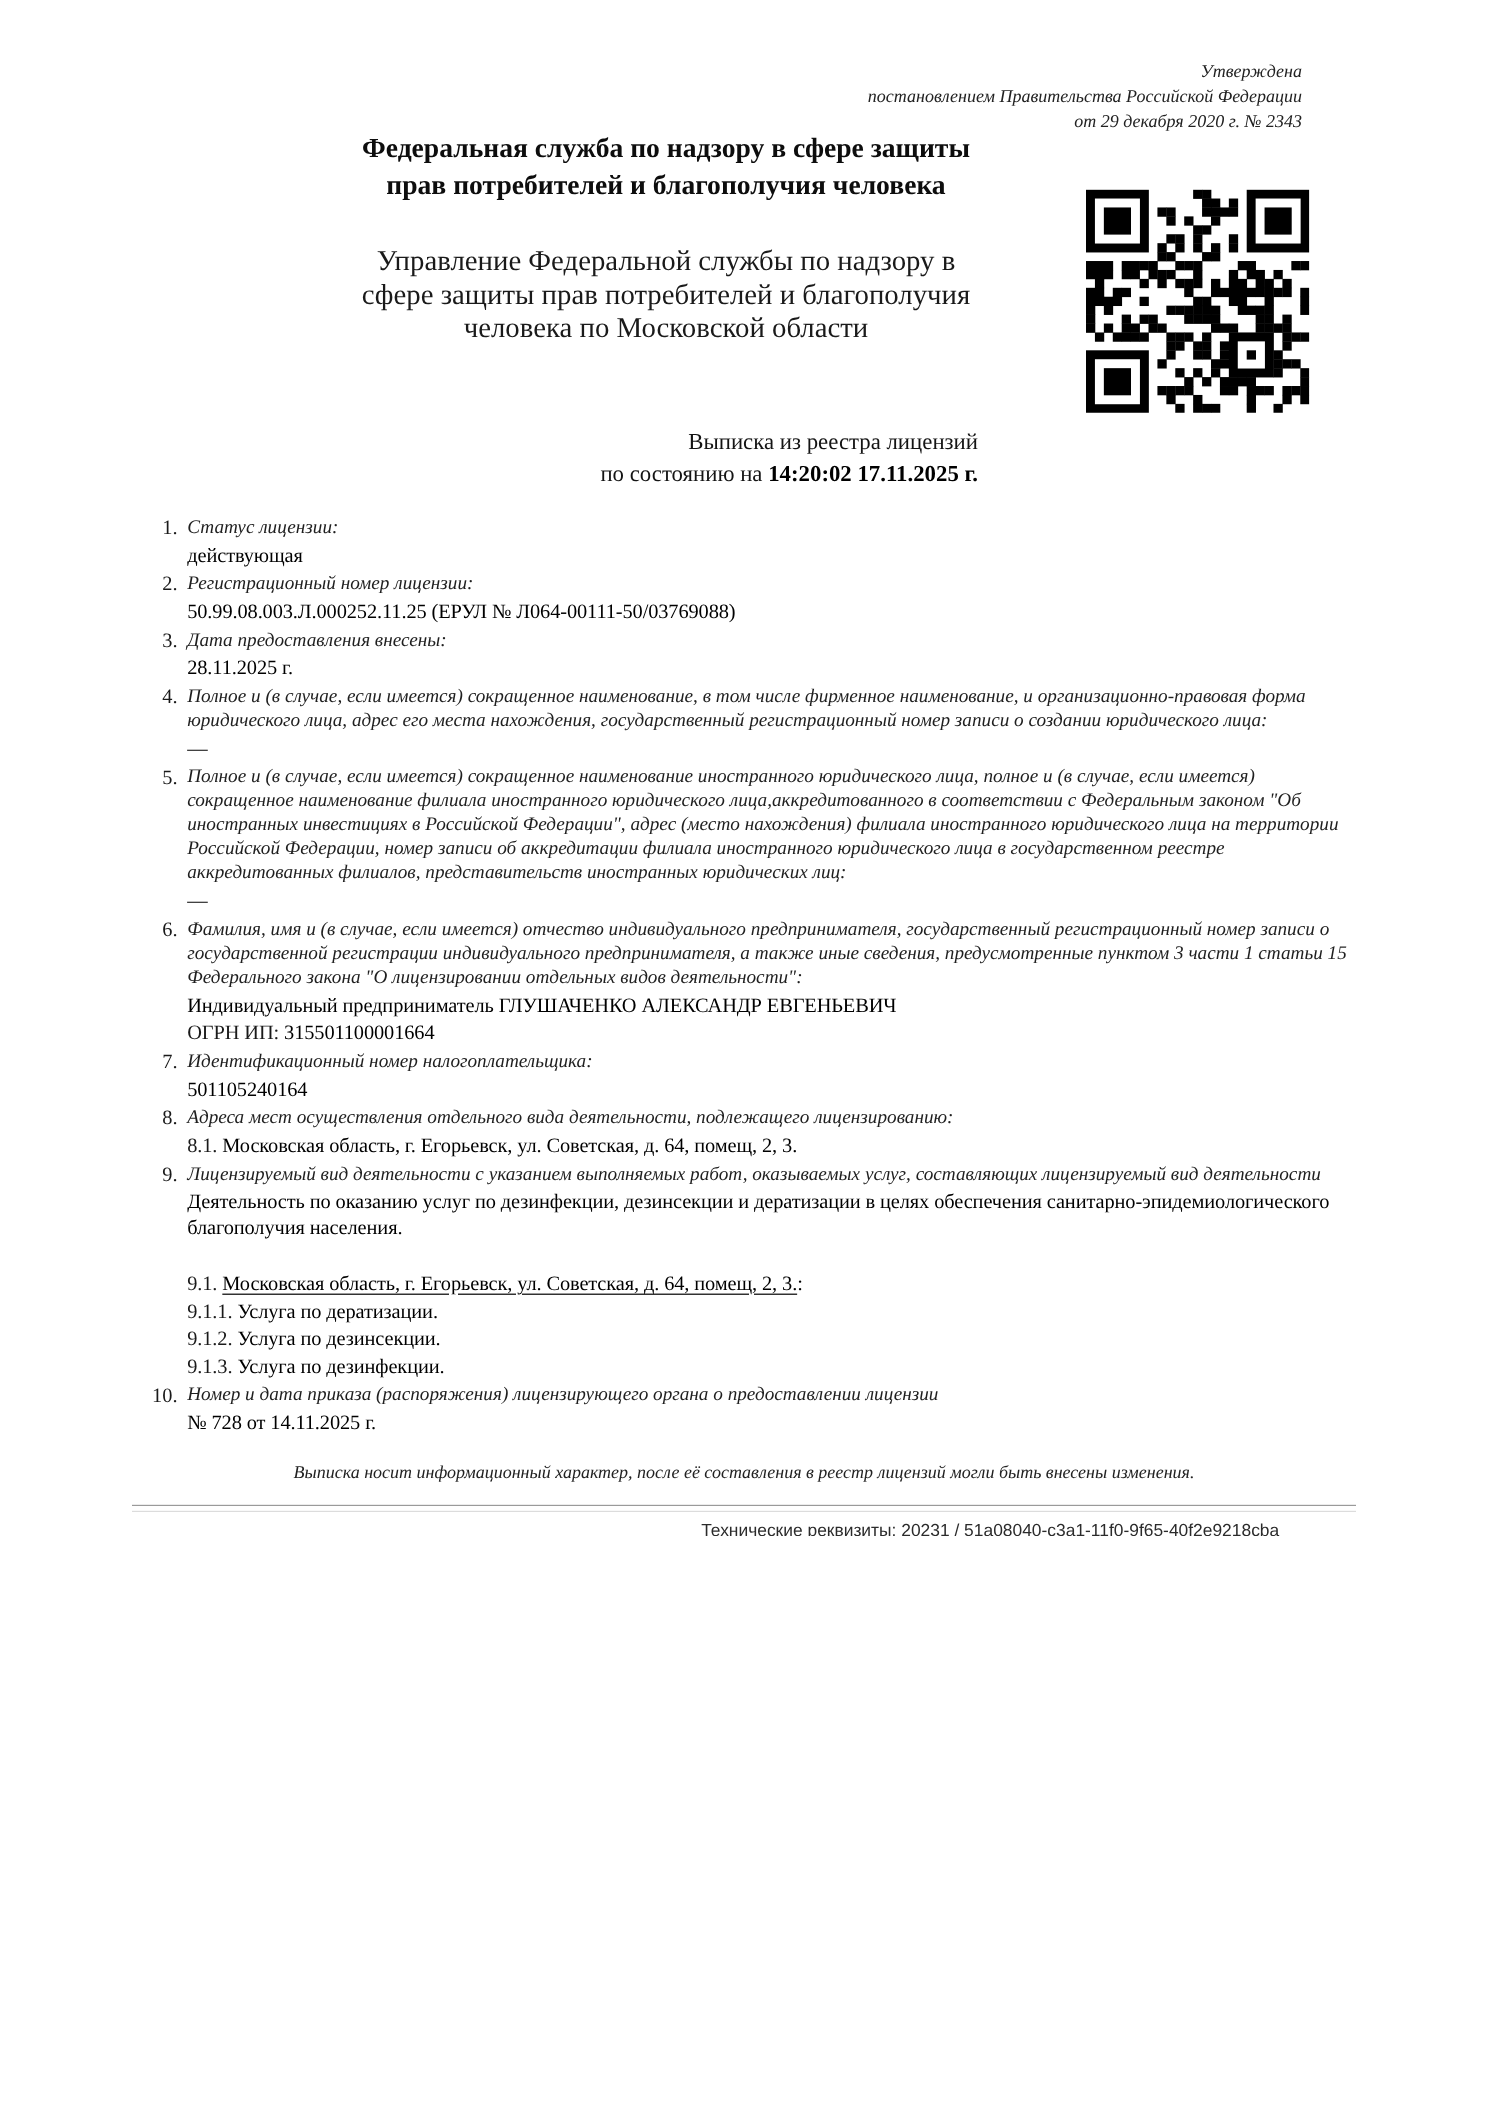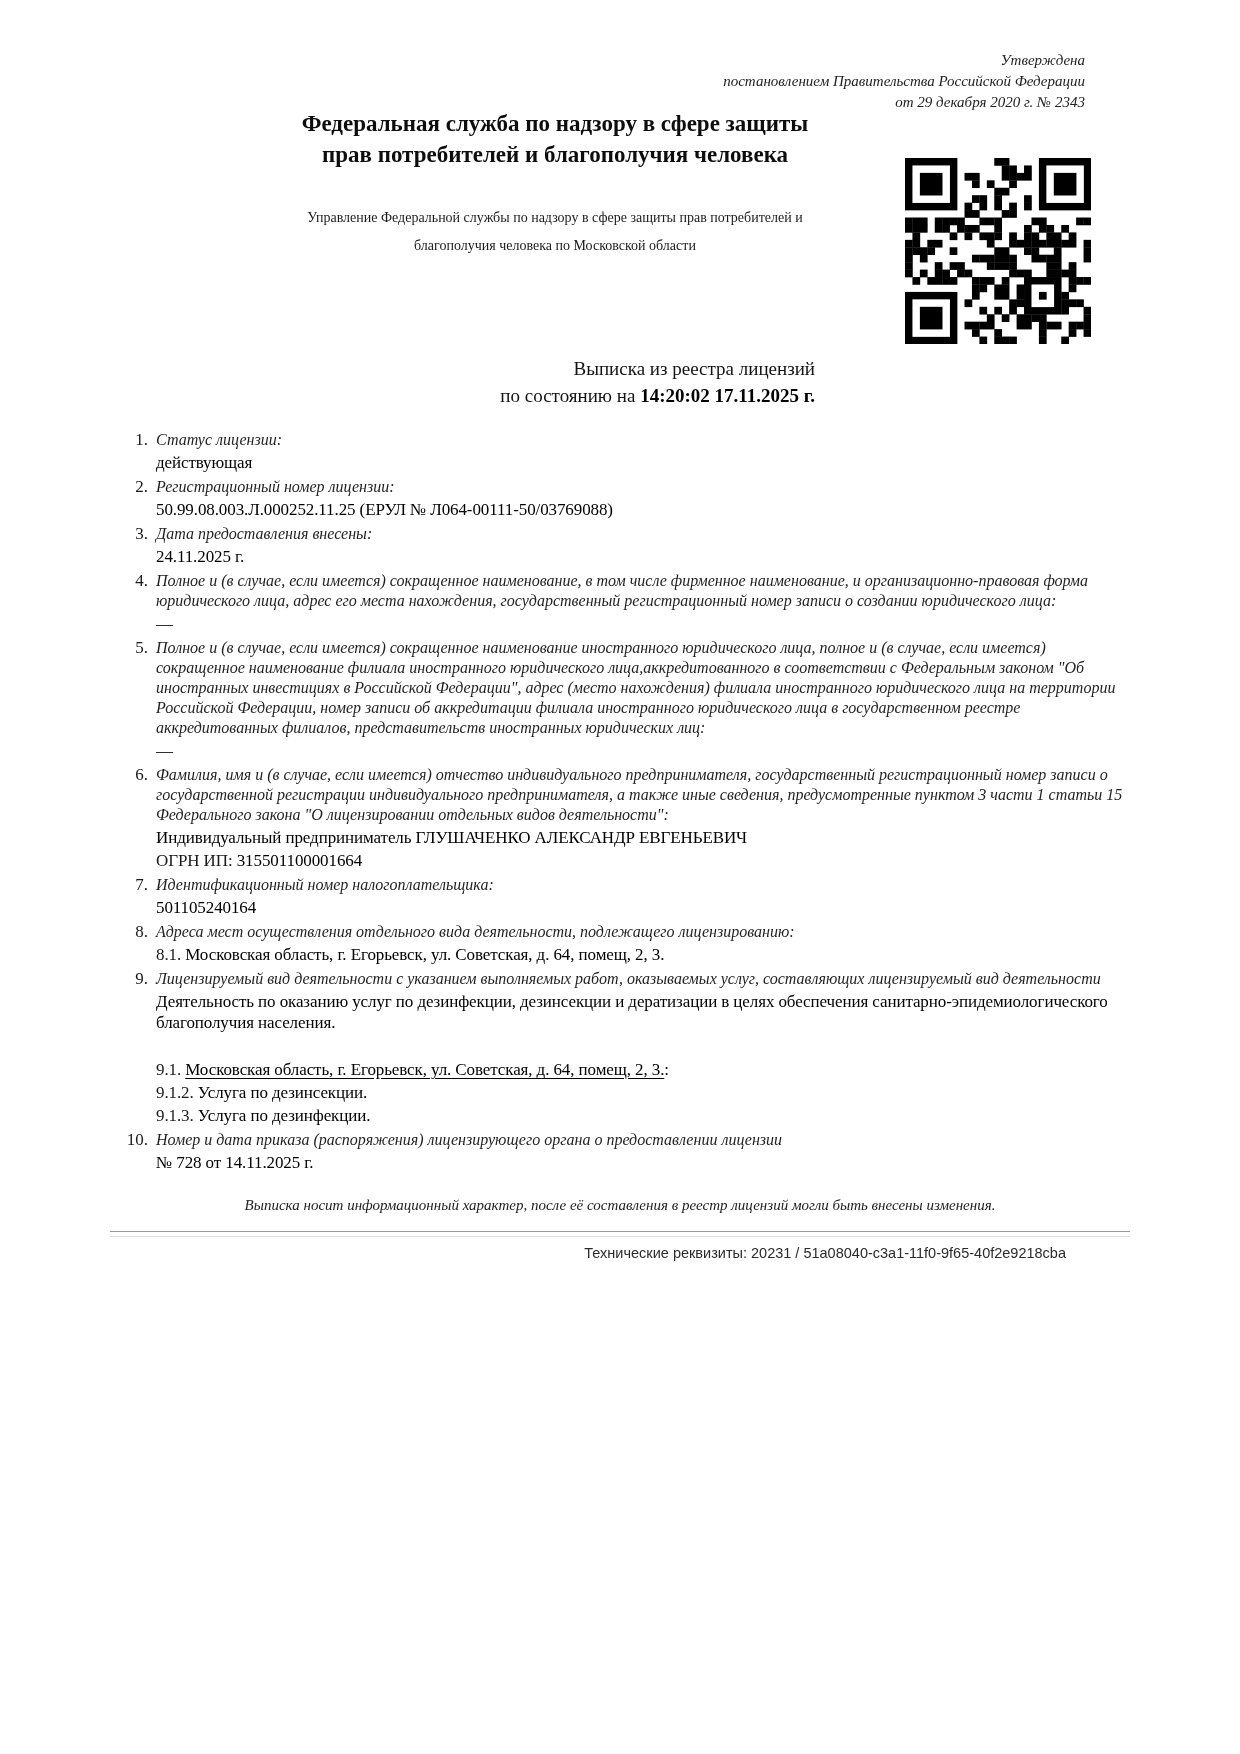--- a/index.html
+++ b/index.html
@@ -32,21 +32,21 @@
     text-align:center;
   }
   .agency{
     font-weight:bold;
     font-size:23px;
     line-height:31px;
     color:#0d0d0d;
   }
   .department{
     margin-top:34px;
-    font-size:14px;
+    font-size:24px;
     line-height:28px;
     color:#1a1a1a;
   }
   
   .qr{
     position:absolute;
     top:158px;
     left:905px;
     width:186px;
     height:186px;
@@ -364,21 +364,21 @@
           <div class="item-number">2.</div>
           <div>
             <div class="item-label">Регистрационный номер лицензии:</div>
             <div class="vline"><span class="seg-b">50.99.08.003.Л.000252.11.25 (ЕРУЛ № Л064-00111-50/03769088)</span></div>
           </div>
         </div>
         <div class="item">
           <div class="item-number">3.</div>
           <div>
             <div class="item-label">Дата предоставления внесены:</div>
-            <div class="vline"><span class="seg-b">24.11.2025 г.</span></div>
+            <div class="vline"><span class="seg-b">28.11.2025 г.</span></div>
           </div>
         </div>
         <div class="item">
           <div class="item-number">4.</div>
           <div>
             <div class="item-label">Полное и (в случае, если имеется) сокращенное наименование, в том числе фирменное наименование, и организационно-правовая форма юридического лица, адрес его места нахождения, государственный регистрационный номер записи о создании юридического лица:</div>
             <div class="vline"><span class="seg-b">—</span></div>
           </div>
         </div>
         <div class="item">
@@ -410,20 +410,21 @@
             <div class="vline"><span class="seg-r">8.1. </span><span class="seg-b">Московская область, г. Егорьевск, ул. Советская, д. 64, помещ, 2, 3.</span></div>
           </div>
         </div>
         <div class="item">
           <div class="item-number">9.</div>
           <div>
             <div class="item-label">Лицензируемый вид деятельности с указанием выполняемых работ, оказываемых услуг, составляющих лицензируемый вид деятельности</div>
             <div class="vline"><span class="seg-b">Деятельность по оказанию услуг по дезинфекции, дезинсекции и дератизации в целях обеспечения санитарно-эпидемиологического благополучия населения.</span></div>
             <div class="vspacer"></div>
             <div class="vline"><span class="seg-r">9.1. </span><span class="seg-b seg-u">Московская область, г. Егорьевск, ул. Советская, д. 64, помещ, 2, 3.</span><span class="seg-b">:</span></div>
+            <div class="vline"><span class="seg-r">9.1.1. </span><span class="seg-b">Услуга по дератизации.</span></div>
             <div class="vline"><span class="seg-r">9.1.2. </span><span class="seg-b">Услуга по дезинсекции.</span></div>
             <div class="vline"><span class="seg-r">9.1.3. </span><span class="seg-b">Услуга по дезинфекции.</span></div>
           </div>
         </div>
         <div class="item">
           <div class="item-number">10.</div>
           <div>
             <div class="item-label">Номер и дата приказа (распоряжения) лицензирующего органа о предоставлении лицензии</div>
             <div class="vline"><span class="seg-b">№ 728 от 14.11.2025 г.</span></div>
           </div>

